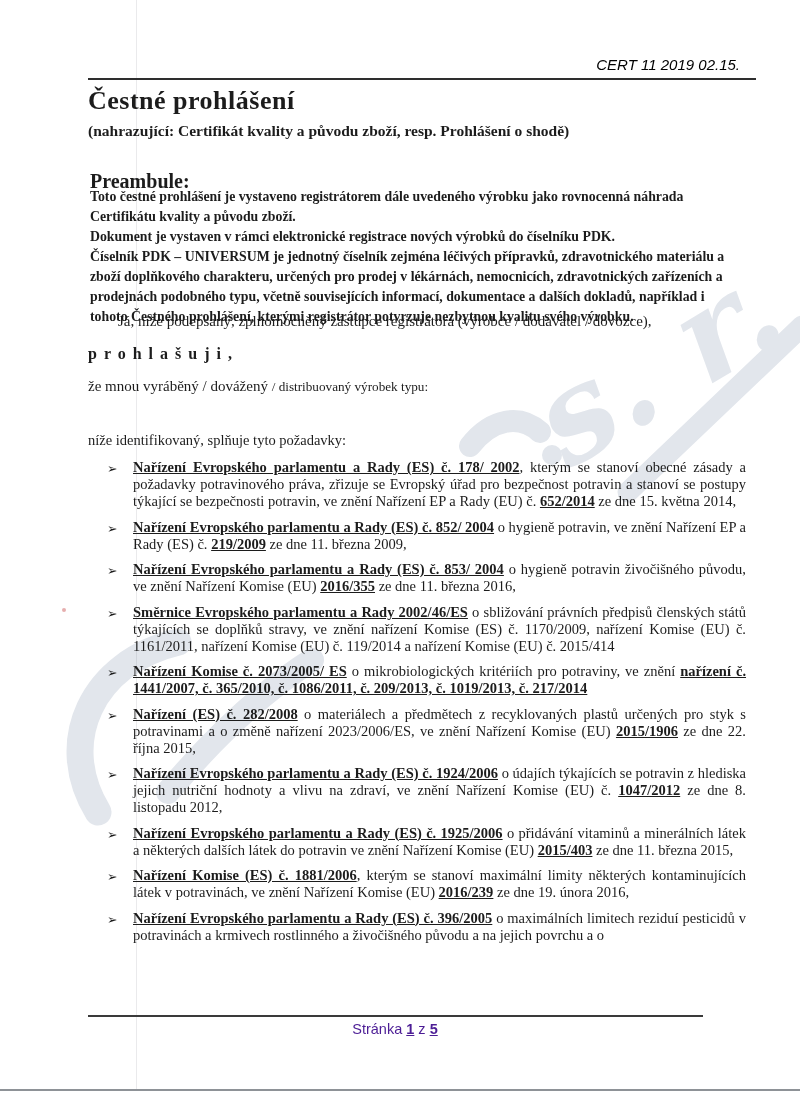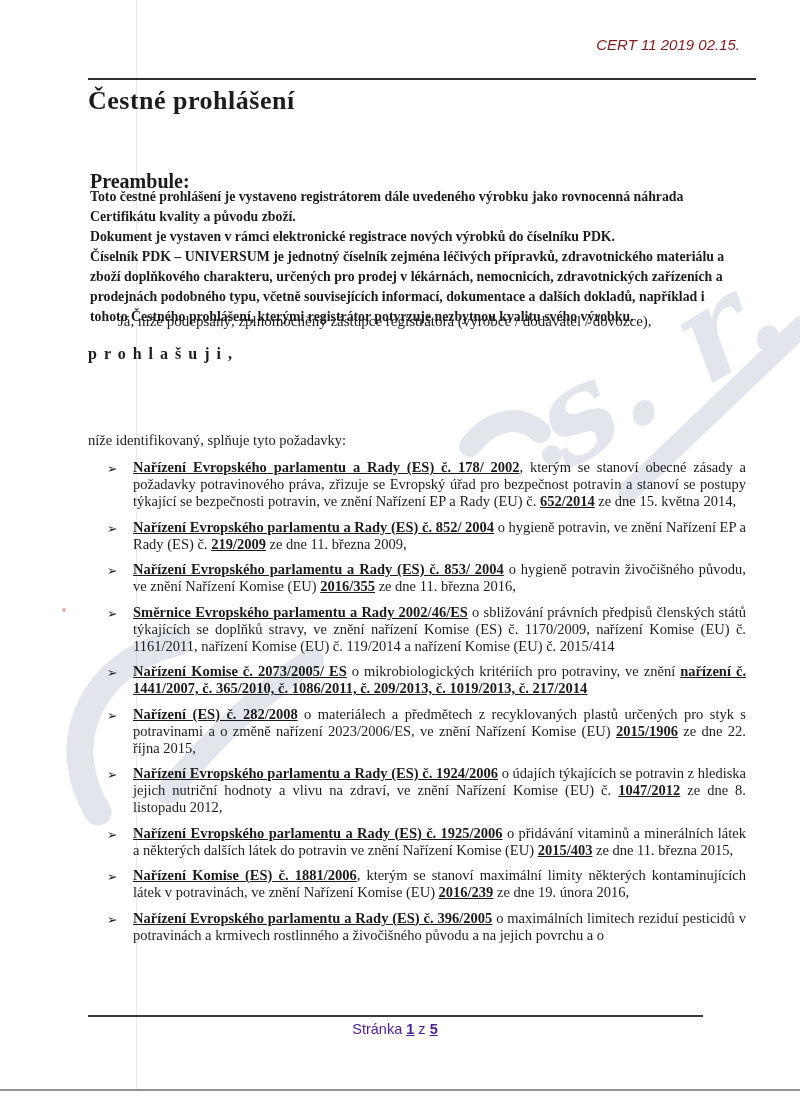--- a/index.html
+++ b/index.html
@@ -12,21 +12,21 @@
     overflow:hidden;
   }
   
   .scan-vline{position:absolute;left:136px;top:0;width:1px;height:1089px;background:rgba(90,95,110,0.13);}
   .scan-bottom{position:absolute;left:0;top:1089px;width:800px;height:2px;background:#8e9297;}
   .scan-speck{position:absolute;left:62px;top:608px;width:4px;height:4px;border-radius:50%;background:#e09a9a;opacity:.8;}
   
   .watermark{position:absolute;inset:0;z-index:0;pointer-events:none;}
   
   .content{position:absolute;inset:0;z-index:1;}
-  .header-code{position:absolute;top:36px;right:60px;font-family:"Liberation Sans",sans-serif;font-style:italic;font-size:15px;color:#7f1d1d;}
+  .header-code{position:absolute;top:56px;right:60px;font-family:"Liberation Sans",sans-serif;font-style:italic;font-size:15px;color:#000000;}
   .rule-top{position:absolute;left:88px;top:78px;width:668px;height:2px;background:#2e2e2e;}
   .centered{position:absolute;left:88px;width:660px;text-align:left;}
   .doc-title{top:86px;font-size:26px;font-weight:bold;letter-spacing:.5px;}
   .doc-subtitle{top:122px;font-size:15.5px;font-weight:bold;}
   .preamble-h{position:absolute;left:90px;top:158px;font-size:20px;font-weight:bold;margin-top:12px;}
   .preamble-body{position:absolute;left:90px;top:187px;width:650px;font-size:13.8px;font-weight:bold;line-height:20px;}
   .preamble-body p{margin:0;}
   .intro{position:absolute;left:90px;top:313px;width:655px;font-size:15px;text-indent:28px;}
   .verb{top:345px;font-size:16px;font-weight:bold;letter-spacing:1.5px;}
   .product-line{position:absolute;left:88px;top:378px;font-size:15px;}
@@ -59,30 +59,32 @@
 
   <div class="scan-vline"></div>
   <div class="scan-bottom"></div>
   <div class="scan-speck"></div>
 
   <div class="content">
     <div class="header-code">CERT 11 2019 02.15.</div>
     <div class="rule-top"></div>
 
     <div class="centered doc-title">Čestné prohlášení</div>
+    <div class="centered doc-subtitle">(nahrazující: Certifikát kvality a původu zboží, resp. Prohlášení o shodě)</div>
 
     <div class="preamble-h">Preambule:</div>
     <div class="preamble-body">
       <p>Toto čestné prohlášení je vystaveno registrátorem dále uvedeného výrobku jako rovnocenná náhrada Certifikátu kvality a původu zboží.</p>
       <p>Dokument je vystaven v rámci elektronické registrace nových výrobků do číselníku PDK.</p>
       <p>Číselník PDK – UNIVERSUM je jednotný číselník zejména léčivých přípravků, zdravotnického materiálu a zboží doplňkového charakteru, určených pro prodej v lékárnách, nemocnicích, zdravotnických zařízeních a prodejnách podobného typu, včetně souvisejících informací, dokumentace a dalších dokladů, například i tohoto Čestného prohlášení, kterými registrátor potvrzuje nezbytnou kvalitu svého výrobku.</p>
     </div>
 
     <div class="intro">Já, níže podepsaný, zplnomocněný zástupce registrátora (výrobce / dodavatel / dovozce),</div>
     <div class="centered verb">p r o h l a š u j i ,</div>
+    <div class="product-line"><span>že mnou vyráběný / dovážený  </span><span class="small">/ distribuovaný výrobek typu:</span></div>
     <div class="req-intro">níže identifikovaný, splňuje tyto požadavky:</div>
 
     <ol class="req-list">
 
         <li class="req-item">
           <span class="bullet">➢</span>
           <span class="req-text"><b>Nařízení Evropského parlamentu a Rady (ES) č. 178/ 2002</b>, kterým se stanoví obecné zásady a požadavky potravinového práva, zřizuje se Evropský úřad pro bezpečnost potravin a stanoví se postupy týkající se bezpečnosti potravin, ve znění Nařízení EP a Rady (EU) č. <b>652/2014</b> ze dne 15. května 2014,</span>
         </li>
 
         <li class="req-item">

